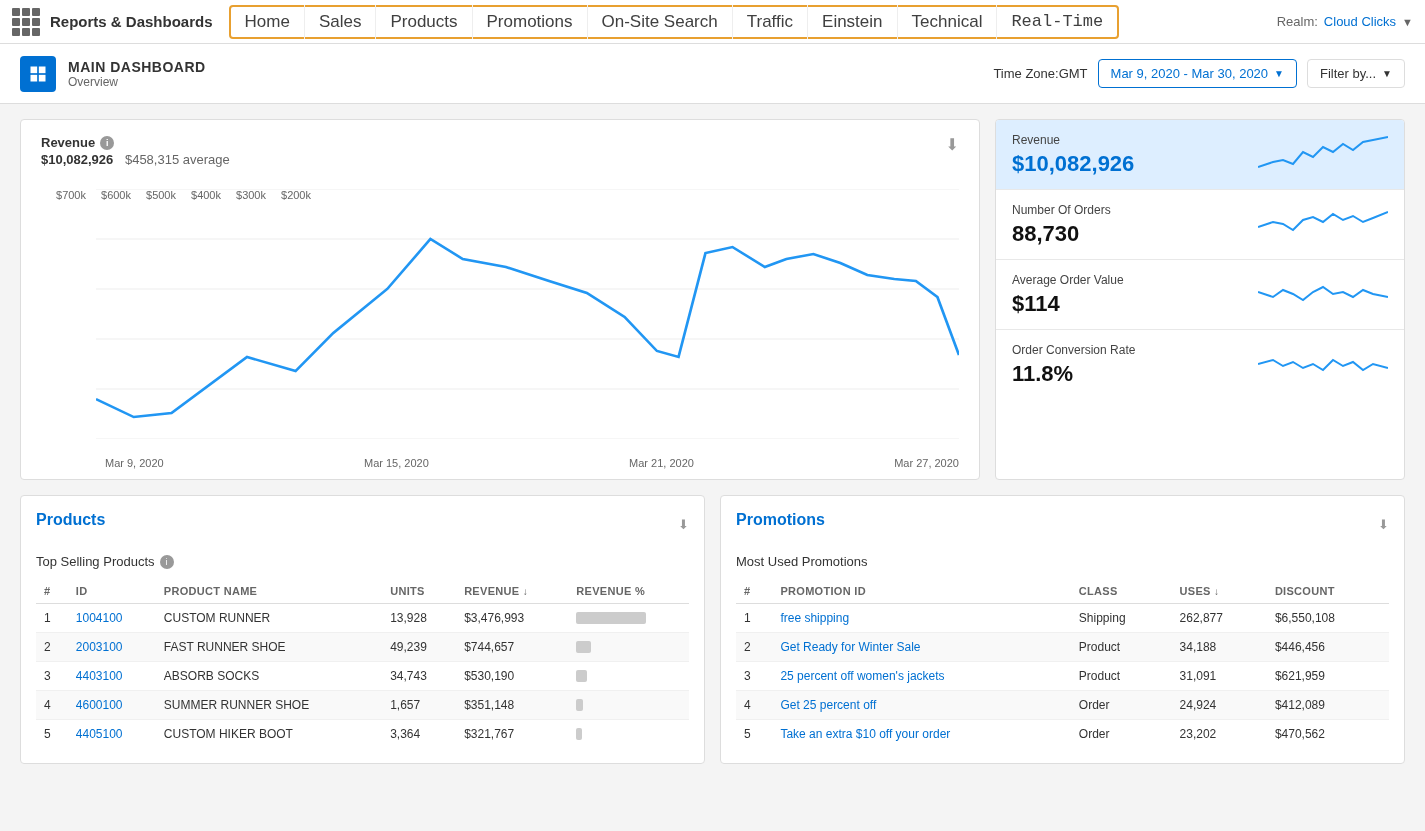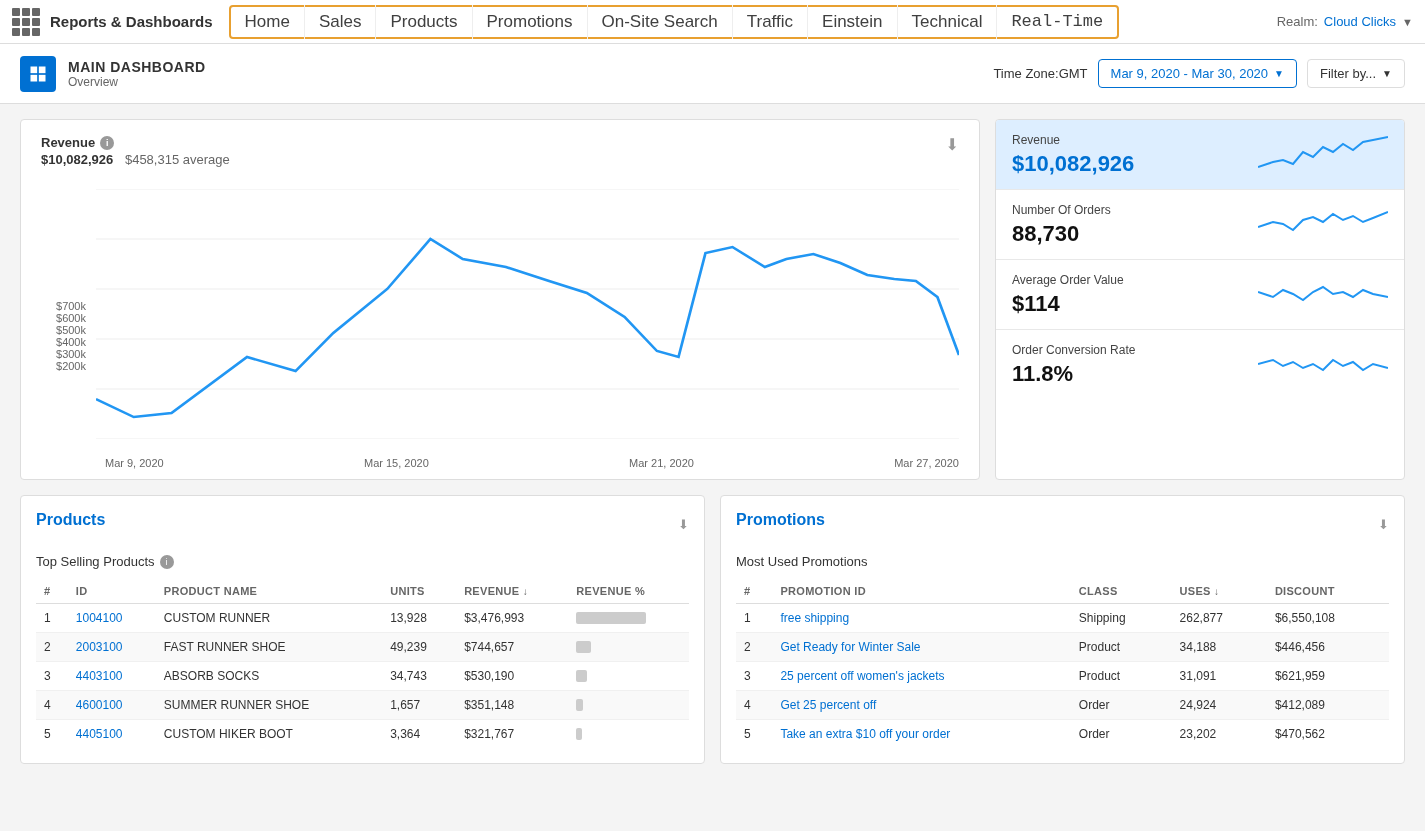--- a/index.html
+++ b/index.html
@@ -39,21 +39,21 @@
     .chart-card { background: #fff; border: 1px solid #ddd; border-radius: 4px; flex: 1; padding: 15px 20px 10px; }
     .chart-title { font-size: 13px; font-weight: 600; color: #333; margin-bottom: 2px; display: flex; align-items: center; gap: 5px; }
     .info-icon { width: 14px; height: 14px; border-radius: 50%; background: #999; color: white; font-size: 9px; display: inline-flex; align-items: center; justify-content: center; cursor: pointer; flex-shrink: 0; }
     .chart-subtitle { font-size: 13px; color: #333; margin-bottom: 22px; }
     .chart-subtitle strong { font-weight: 700; }
     .chart-subtitle span { color: #666; margin-left: 8px; }
     .chart-area { position: relative; width: 100%; height: 280px; }
     .chart-download { float: right; color: #999; cursor: pointer; font-size: 16px; }
 
     
-    .y-axis { position: absolute; left: 0; top: 0; bottom: 30px; display: flex; flex-direction: column; justify-content: center; padding-right: 5px; margin-top: 43px; }
+    .y-axis { position: absolute; left: 0; top: 0; bottom: 30px; display: flex; justify-content: space-between; padding-right: 5px; }
     .y-label { font-size: 11px; color: #666; text-align: right; width: 45px; }
 
     
     .x-axis { position: absolute; bottom: 0; left: 55px; right: 0; display: flex; justify-content: space-between; }
     .x-label { font-size: 11px; color: #666; padding-left: 9px; }
 
     
     .chart-svg-container { position: absolute; left: 55px; top: 0; right: 0; bottom: 30px; }
     .chart-svg-container svg { width: 100%; height: 100%; }
 

